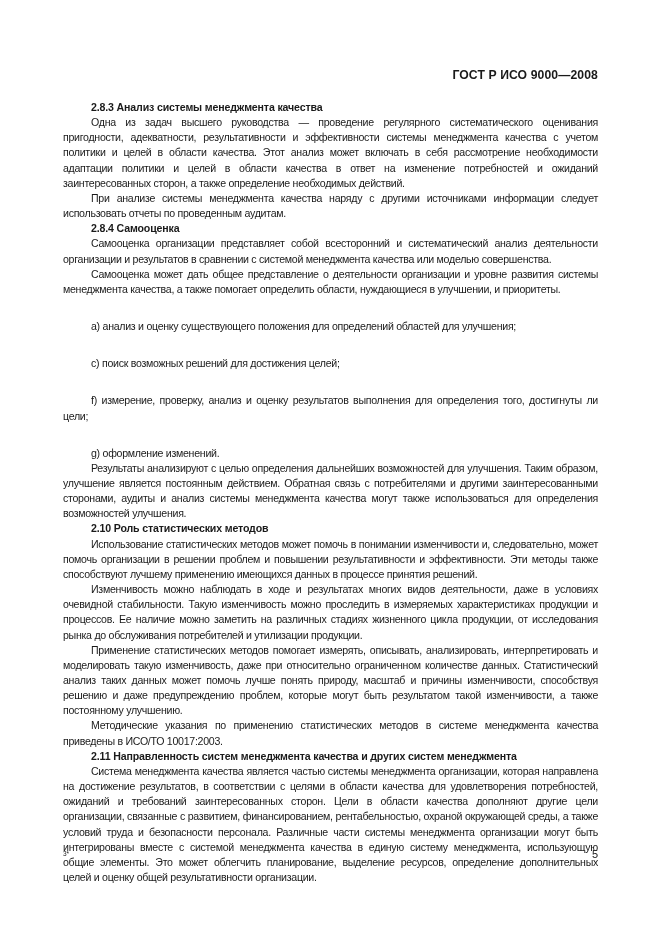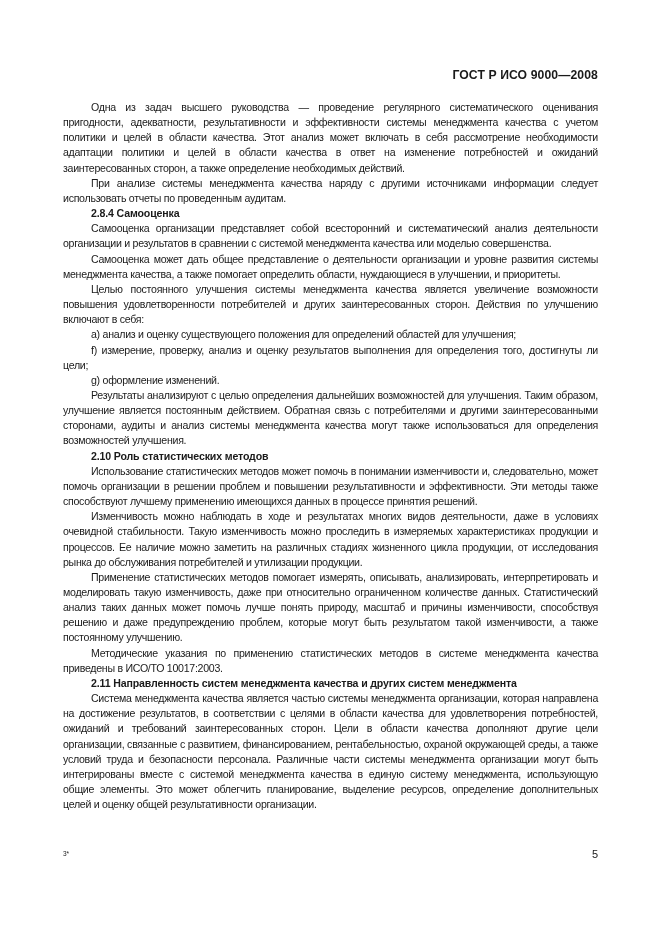--- a/index.html
+++ b/index.html
@@ -3,37 +3,38 @@
 <meta charset="utf-8">
 <style>
   html, body { margin: 0; padding: 0; background: #ffffff; }
   body { width: 661px; height: 936px; position: relative; overflow: hidden;
          font-family: "Liberation Sans", sans-serif; color: #1a1a1a; }
   .header { position: absolute; top: 68px; right: 63px; font-weight: bold; font-size: 12.2px; letter-spacing: 0.1px; }
   .body { position: absolute; left: 63px; top: 100px; width: 535px; font-size: 10.6px; line-height: 15.15px;
           text-align: justify; letter-spacing: -0.28px; }
   .body p { margin: 0; text-indent: 28px; }
   .body p.h { font-weight: bold; letter-spacing: -0.15px; }
-  .body p.li { text-indent: 28px; }
+  .body p.li { text-indent: 28px; margin-top: 22px; }
   .footer-left { position: absolute; left: 63px; top: 850px; font-size: 6.5px; }
   .footer-right { position: absolute; right: 63px; top: 848px; font-size: 11px; }
 </style>
 </head>
 <body>
 
 <div class="header">ГОСТ Р ИСО 9000—2008</div>
 
 <div class="body">
+  <p class="h">2.8.3 Анализ системы менеджмента качества</p>
   <p>Одна из задач высшего руководства — проведение регулярного систематического оценивания пригодности, адекватности, результативности и эффективности системы менеджмента качества с учетом политики и целей в области качества. Этот анализ может включать в себя рассмотрение необходимости адаптации политики и целей в области качества в ответ на изменение потребностей и ожиданий заинтересованных сторон, а также определение необходимых действий.</p>
   <p>При анализе системы менеджмента качества наряду с другими источниками информации следует использовать отчеты по проведенным аудитам.</p>
   <p class="h">2.8.4 Самооценка</p>
   <p>Самооценка организации представляет собой всесторонний и систематический анализ деятельности организации и результатов в сравнении с системой менеджмента качества или моделью совершенства.</p>
   <p>Самооценка может дать общее представление о деятельности организации и уровне развития системы менеджмента качества, а также помогает определить области, нуждающиеся в улучшении, и приоритеты.</p>
-  <p>Целью постоянного улучшения системы менеджмента качества является увеличение возможности повышения удовлетворенности потребителей и других заинтересованных сторон. Действия по улучшению включают в себя:</p>
   <p class="li">a) анализ и оценку существующего положения для определений областей для улучшения;</p>
+  <p class="li">c) поиск возможных решений для достижения целей;</p>
   <p class="li">f) измерение, проверку, анализ и оценку результатов выполнения для определения того, достигнуты ли цели;</p>
   <p class="li">g) оформление изменений.</p>
   <p>Результаты анализируют с целью определения дальнейших возможностей для улучшения. Таким образом, улучшение является постоянным действием. Обратная связь с потребителями и другими заинтересованными сторонами, аудиты и анализ системы менеджмента качества могут также использоваться для определения возможностей улучшения.</p>
   <p class="h">2.10 Роль статистических методов</p>
   <p>Использование статистических методов может помочь в понимании изменчивости и, следовательно, может помочь организации в решении проблем и повышении результативности и эффективности. Эти методы также способствуют лучшему применению имеющихся данных в процессе принятия решений.</p>
   <p>Изменчивость можно наблюдать в ходе и результатах многих видов деятельности, даже в условиях очевидной стабильности. Такую изменчивость можно проследить в измеряемых характеристиках продукции и процессов. Ее наличие можно заметить на различных стадиях жизненного цикла продукции, от исследования рынка до обслуживания потребителей и утилизации продукции.</p>
   <p>Применение статистических методов помогает измерять, описывать, анализировать, интерпретировать и моделировать такую изменчивость, даже при относительно ограниченном количестве данных. Статистический анализ таких данных может помочь лучше понять природу, масштаб и причины изменчивости, способствуя решению и даже предупреждению проблем, которые могут быть результатом такой изменчивости, а также постоянному улучшению.</p>
   <p>Методические указания по применению статистических методов в системе менеджмента качества приведены в ИСО/ТО 10017:2003.</p>
   <p class="h">2.11 Направленность систем менеджмента качества и других систем менеджмента</p>
   <p>Система менеджмента качества является частью системы менеджмента организации, которая направлена на достижение результатов, в соответствии с целями в области качества для удовлетворения потребностей, ожиданий и требований заинтересованных сторон. Цели в области качества дополняют другие цели организации,  связанные с развитием, финансированием, рентабельностью, охраной окружающей среды, а также условий труда и безопасности персонала. Различные части системы менеджмента организации могут быть интегрированы вместе с системой менеджмента качества в единую систему менеджмента, использующую общие элементы. Это может облегчить планирование, выделение ресурсов, определение дополнительных целей и оценку общей результативности организации.</p>

